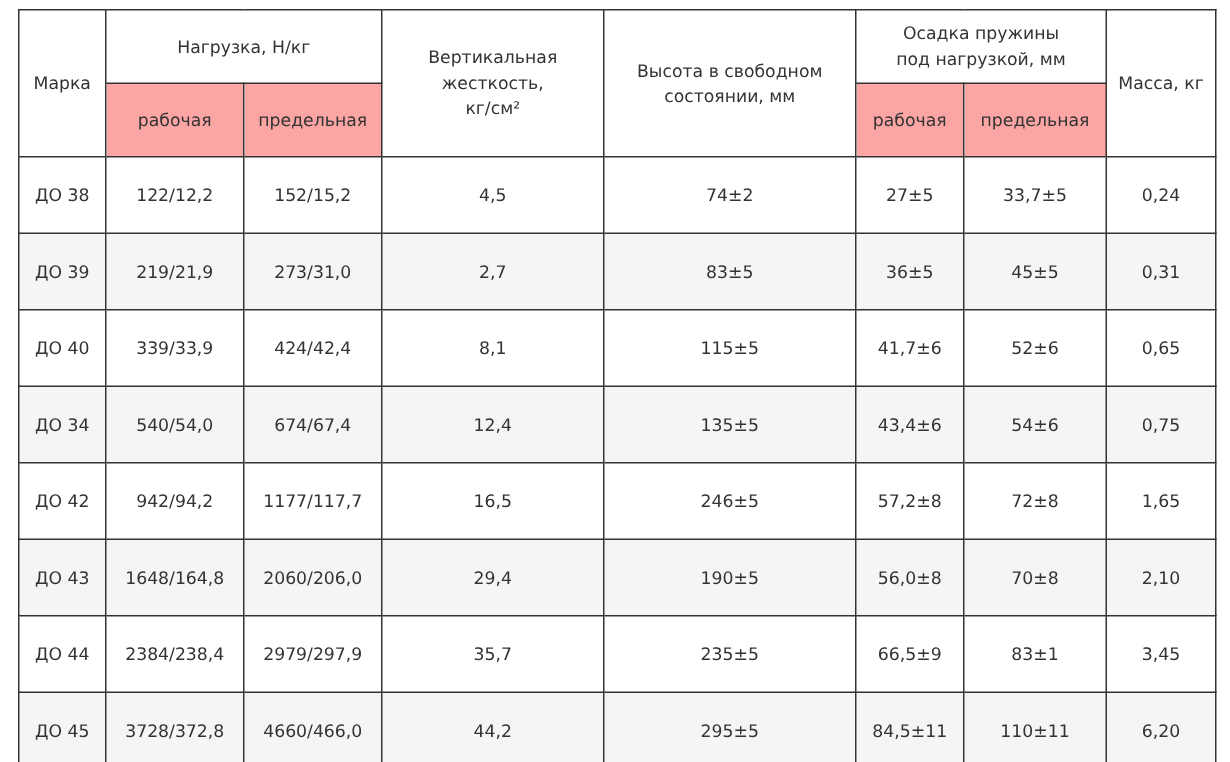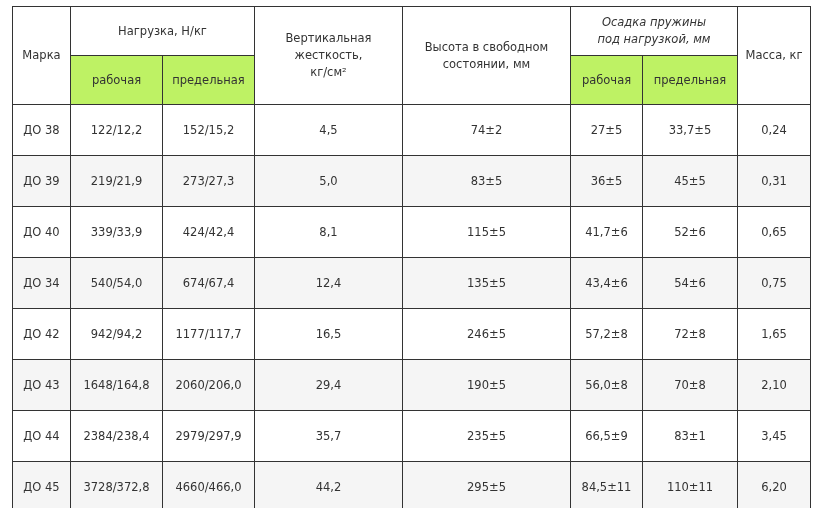--- a/index.html
+++ b/index.html
@@ -33,32 +33,31 @@
     font-weight: normal;
     background: #ffffff;
     line-height: 1.45;
     padding: 2px 6px;
     overflow: hidden;
   }
   table.spec-table thead th {
     height: 44px;
   }
   table.spec-table thead th.sub {
-    background: #bef264;
+    background: #fca5a5;
   }
   table.spec-table thead th.pad-stiffness {
     padding: 2px 30px;
   }
   table.spec-table thead th.pad-height {
     padding: 2px 20px;
     margin-top: 36px;
   }
   table.spec-table thead th.pad-settlement {
     padding: 2px 24px;
-    font-style: italic;
   }
   table.spec-table tbody td {
     height: 46px;
   }
   table.spec-table tbody tr:nth-child(even) td {
     background: #f5f5f5;
   }
 </style>
 </head>
 <body>
@@ -98,22 +97,22 @@
         <td>152/15,2</td>
         <td>4,5</td>
         <td>74±2</td>
         <td>27±5</td>
         <td>33,7±5</td>
         <td>0,24</td>
       </tr>
       <tr>
         <td>ДО 39</td>
         <td>219/21,9</td>
-        <td>273/27,3</td>
-        <td>5,0</td>
+        <td>273/31,0</td>
+        <td>2,7</td>
         <td>83±5</td>
         <td>36±5</td>
         <td>45±5</td>
         <td>0,31</td>
       </tr>
       <tr>
         <td>ДО 40</td>
         <td>339/33,9</td>
         <td>424/42,4</td>
         <td>8,1</td>

